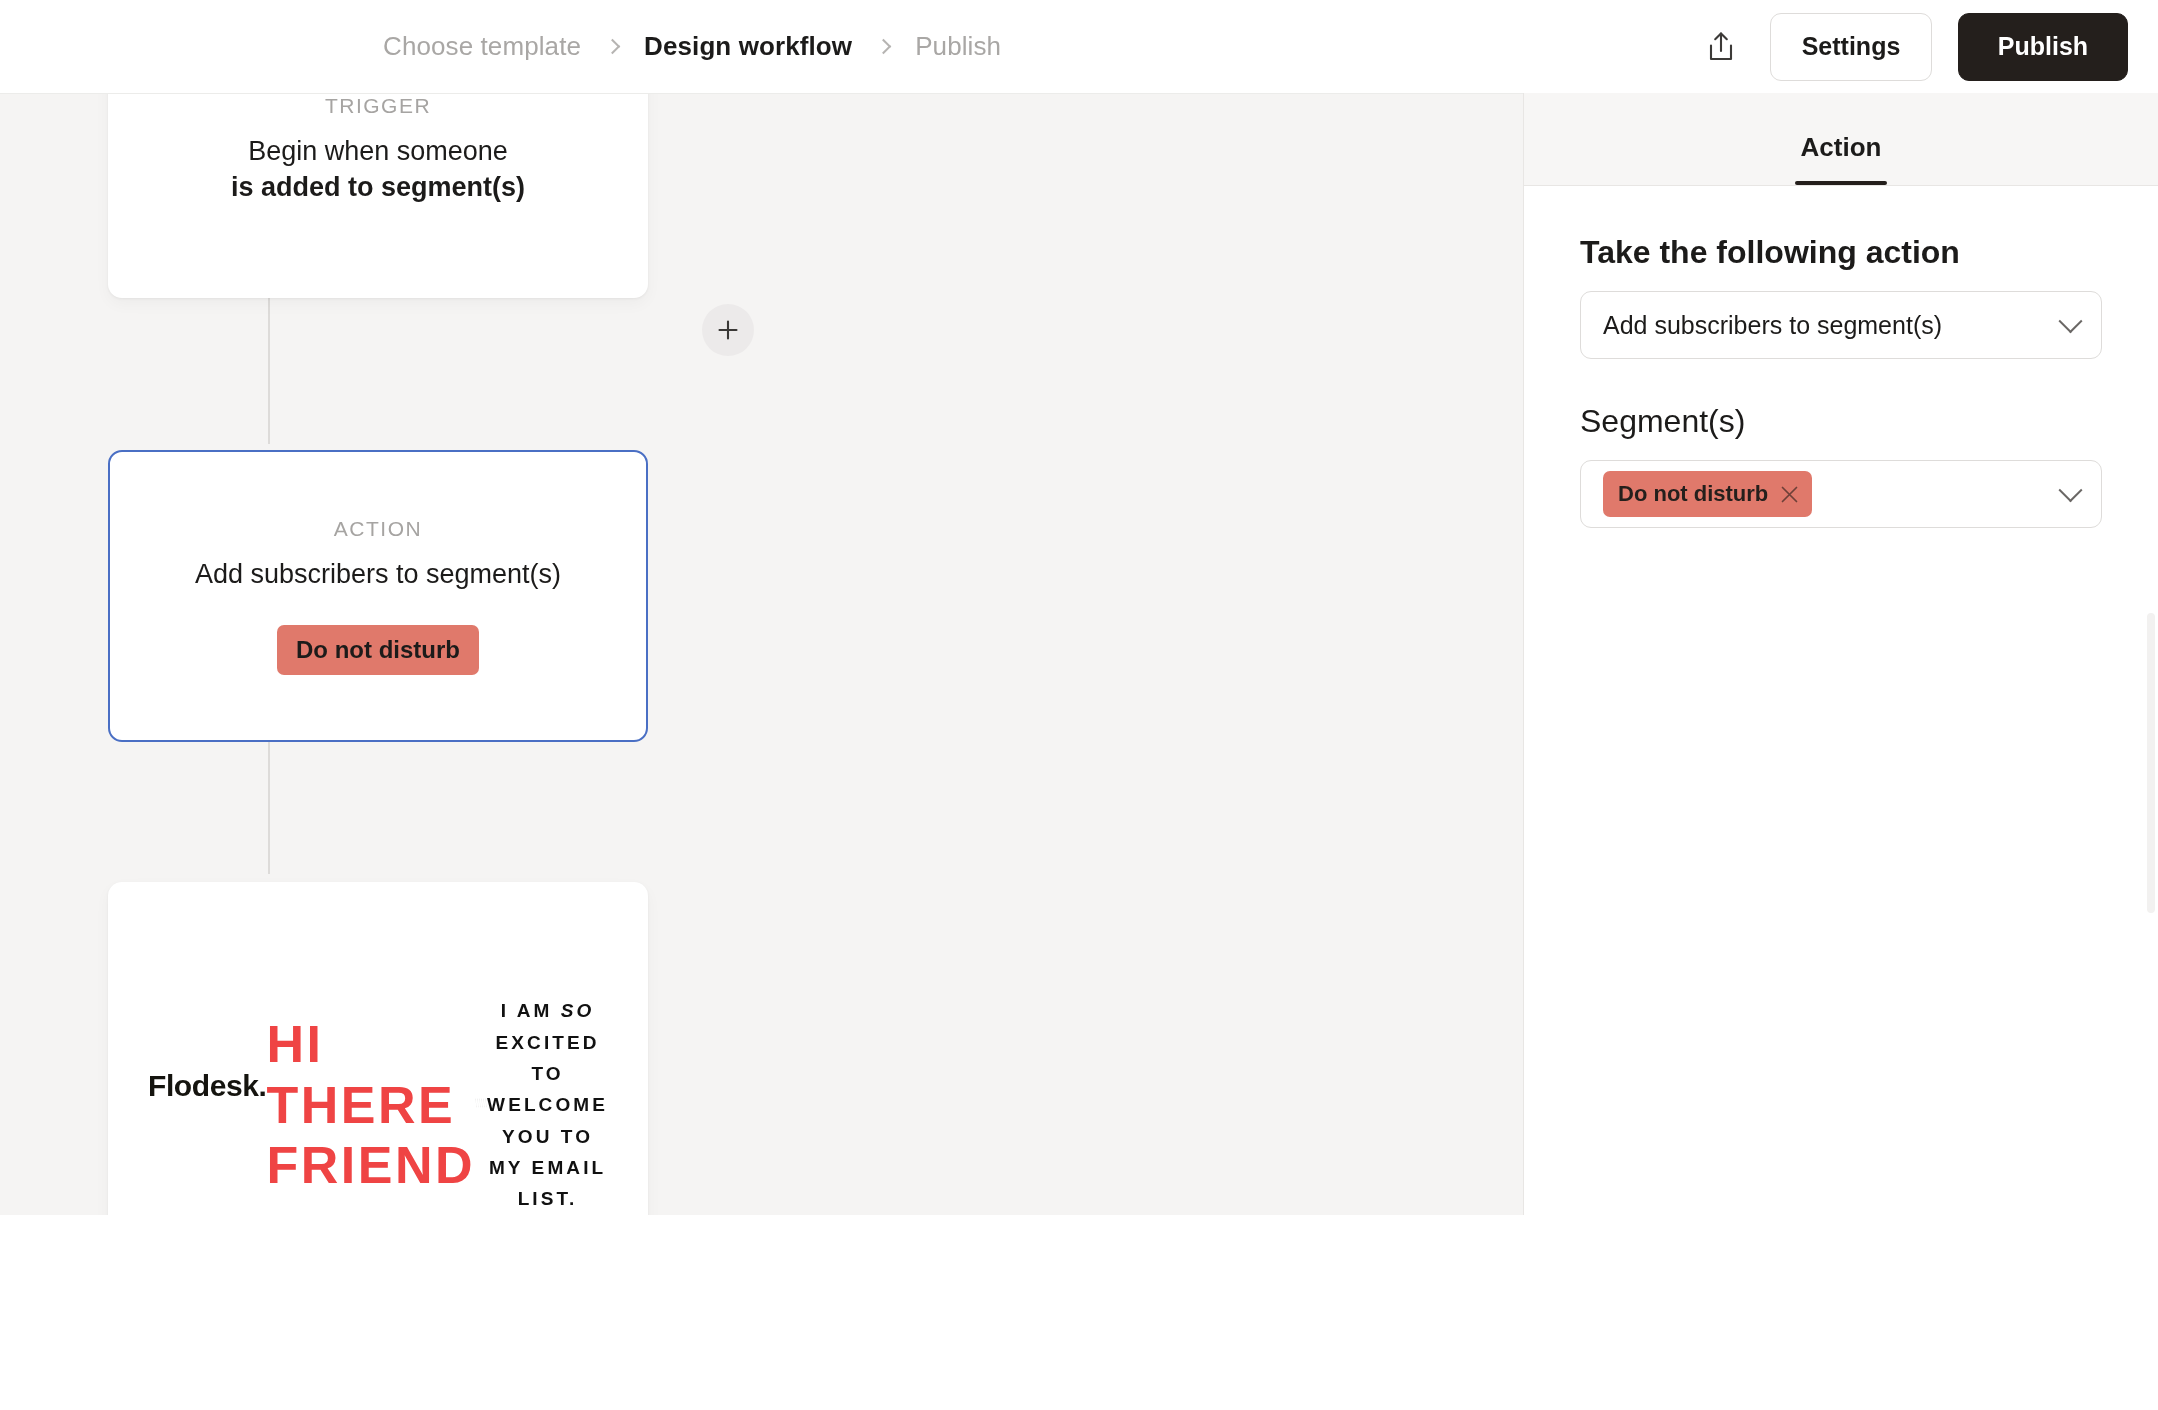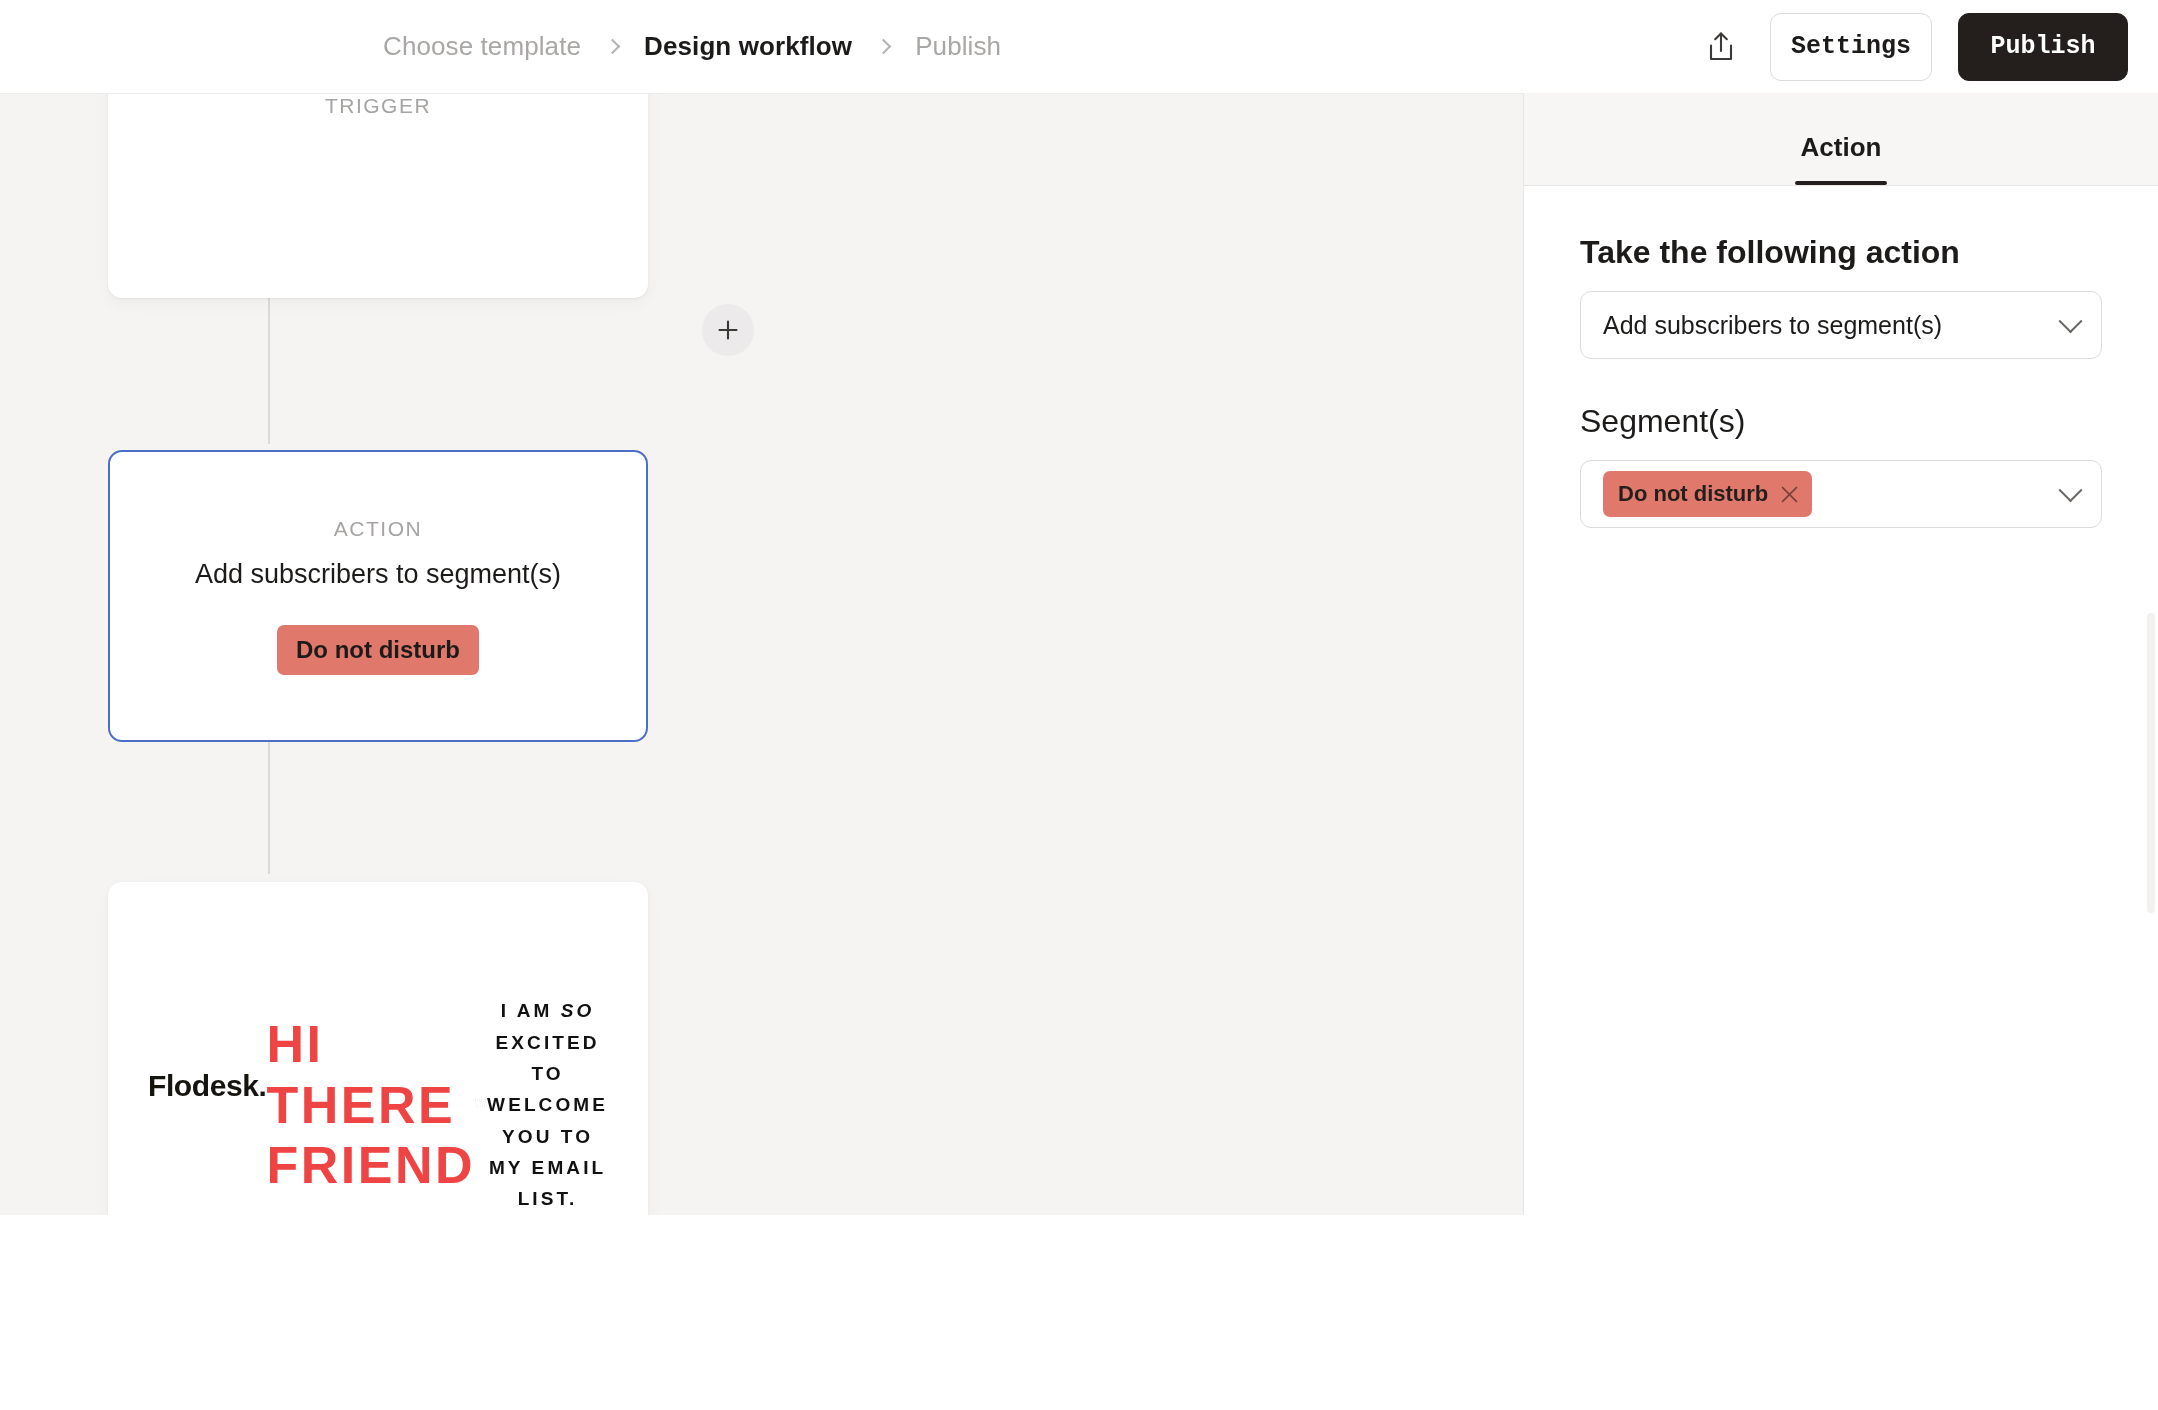--- a/index.html
+++ b/index.html
@@ -71,21 +71,21 @@
     height: 46px;
     display: flex;
     align-items: center;
     justify-content: center;
     background: transparent;
     border: none;
     cursor: pointer;
   }
 
   .btn {
-    font-family: Liberation Mono, monospace;
+    font-family: Liberation Sans, sans-serif;
     font-size: 25px;
     font-weight: 700;
     border-radius: 11px;
     cursor: pointer;
     display: flex;
     align-items: center;
     justify-content: center;
     white-space: nowrap;
   }
   .btn-settings {
@@ -406,20 +406,24 @@
       <button class="add-node-btn">
         <svg width="24" height="24" viewBox="0 0 24 24">
           <path d="M12 3.5 L12 20.5 M3.5 12 L20.5 12" stroke="#3a3836" stroke-width="2.1" stroke-linecap="round"></path>
         </svg>
       </button>
 
       <div class="flow">
 
         <div class="node-card node-trigger">
           <div class="node-kicker">TRIGGER</div>
+          <div class="node-title">
+            <span>Begin when someone</span>
+            <span class="strong">is added to segment(s)</span>
+          </div>
         </div>
 
         <div class="node-card node-action selected" style="margin-top:152px;">
           <div class="node-kicker">ACTION</div>
           <div class="node-title">Add subscribers to segment(s)</div>
           <div class="badge badge-salmon">Do not disturb</div>
         </div>
 
         <div class="node-card node-email" style="margin-top:140px;">
           <div class="email-logo">Flodesk.</div>

